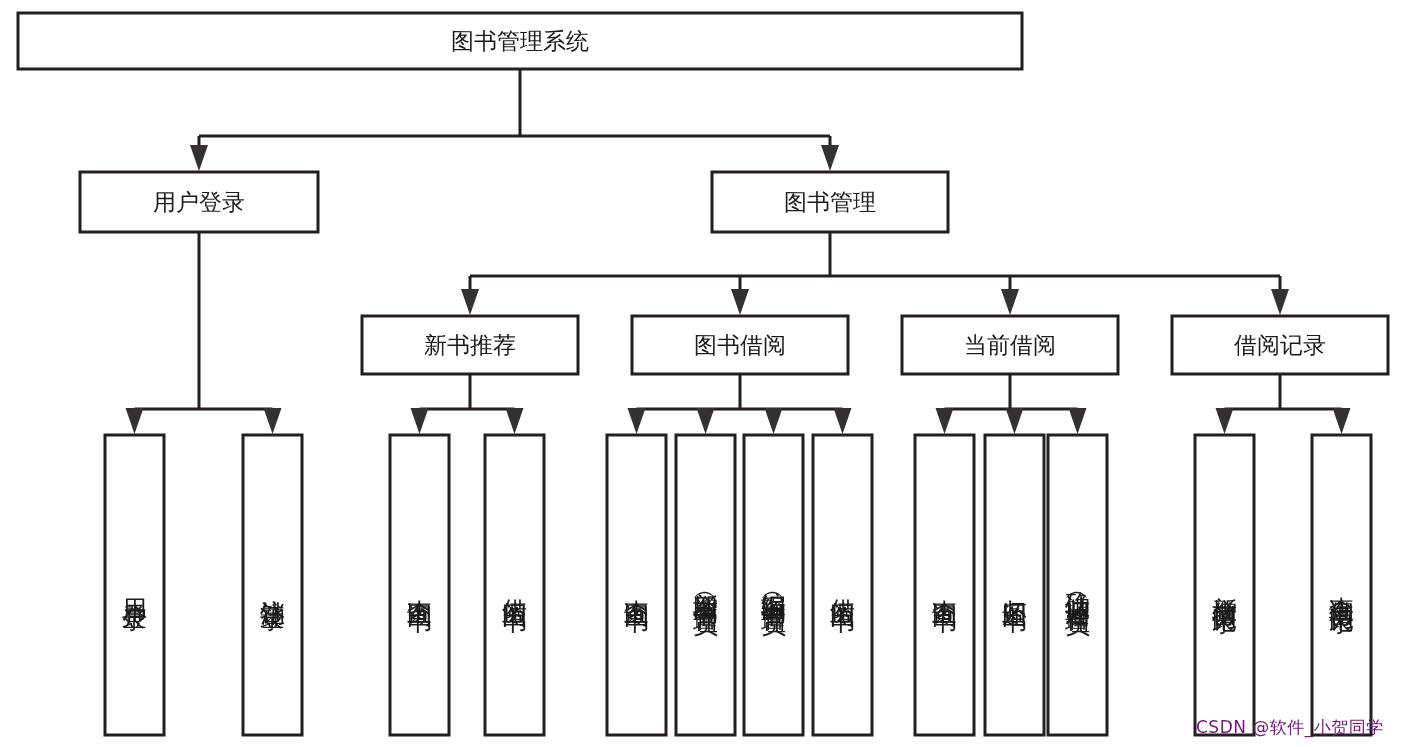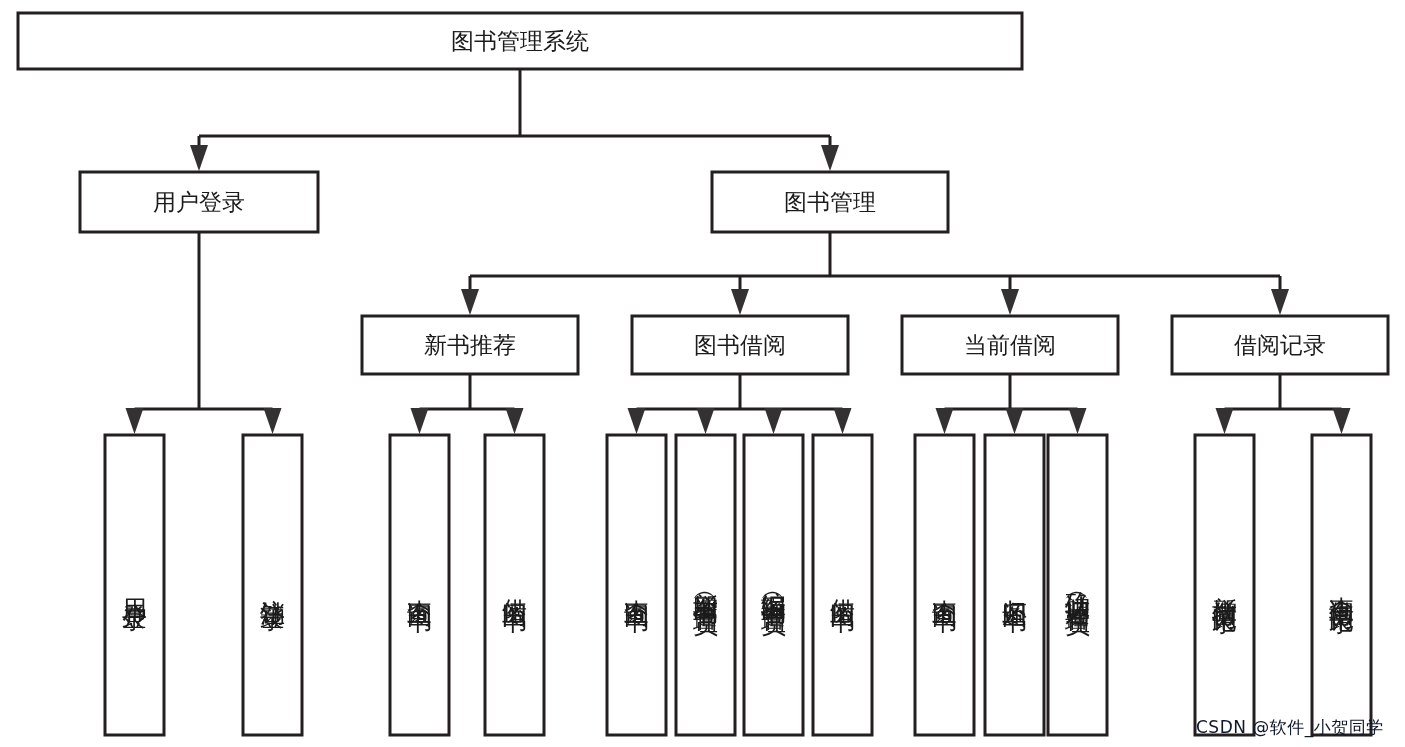--- a/index.html
+++ b/index.html
@@ -205,15 +205,15 @@
         <span class="leaf-label">确认归还（管理员）</span>
       </div>
       <div class="leaf-label-wrap" style="left: 1195px; top: 435px; width: 59px; height: 300px;">
         <span class="leaf-label">新增借阅记录</span>
       </div>
       <div class="leaf-label-wrap" style="left: 1312px; top: 435px; width: 59px; height: 300px;">
         <span class="leaf-label">查询借阅记录</span>
       </div>
     </div>
 
-  <div class="watermark" style="left: 1196px; top: 716px; color: #0f172a;">CSDN @软件_小贺同学</div>
+  <div class="watermark" style="left: 1196px; top: 716px; color: #701a75;">CSDN @软件_小贺同学</div>
 
 </div>
 
 </body></html>

